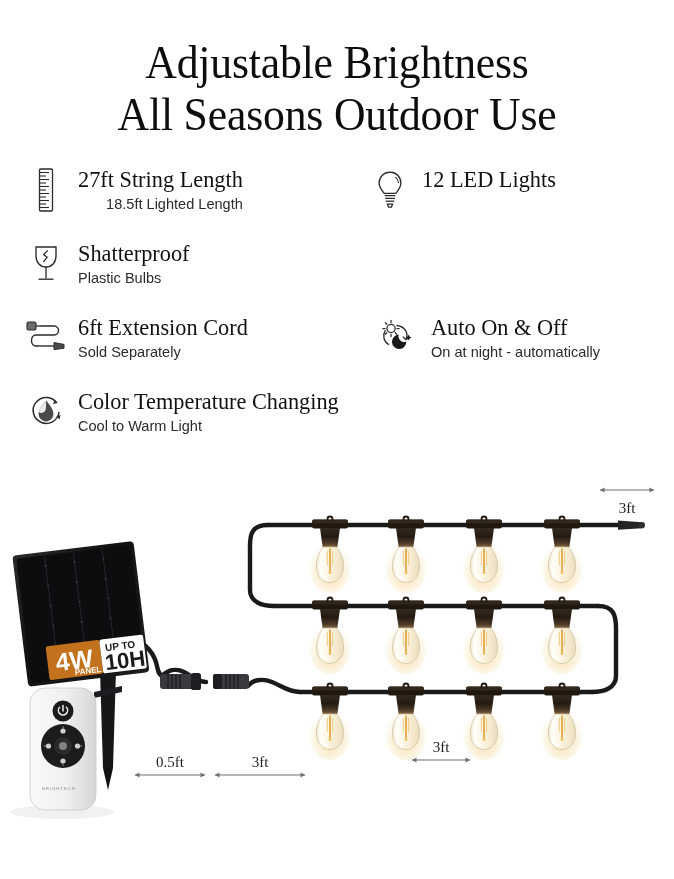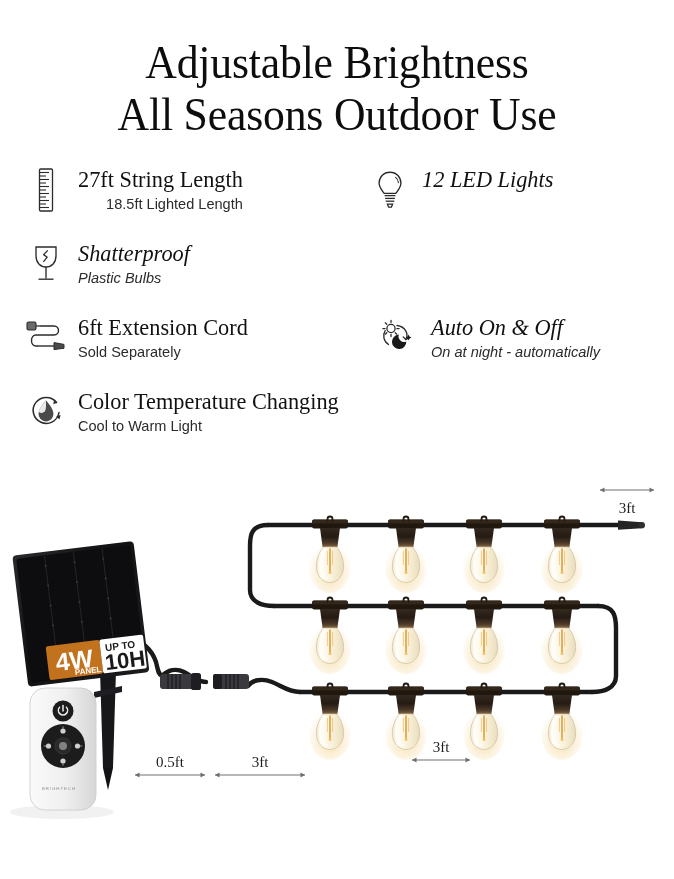--- a/index.html
+++ b/index.html
@@ -29,21 +29,21 @@
     transform-origin:center;
   }
 
   
   .features{
     position:absolute;left:24px;top:166px;width:640px;
   }
   .frow{display:flex;width:100%;}
   .fitem{display:flex;align-items:flex-start;}
   .fitem.col-l{width:344px;}
-  .fitem.col-r{width:296px;font-style:italic;}
+  .fitem.col-r{width:296px;}
   .fitem.wide{width:640px;}
   .ficon{
     width:44px;min-width:44px;height:48px;
     display:flex;align-items:center;justify-content:center;
     margin-right:10px;
   }
   .ficon svg{display:block;}
   .ftext{padding-top:1px;}
   .ftitle{
     font-family:"Liberation Serif", serif;

